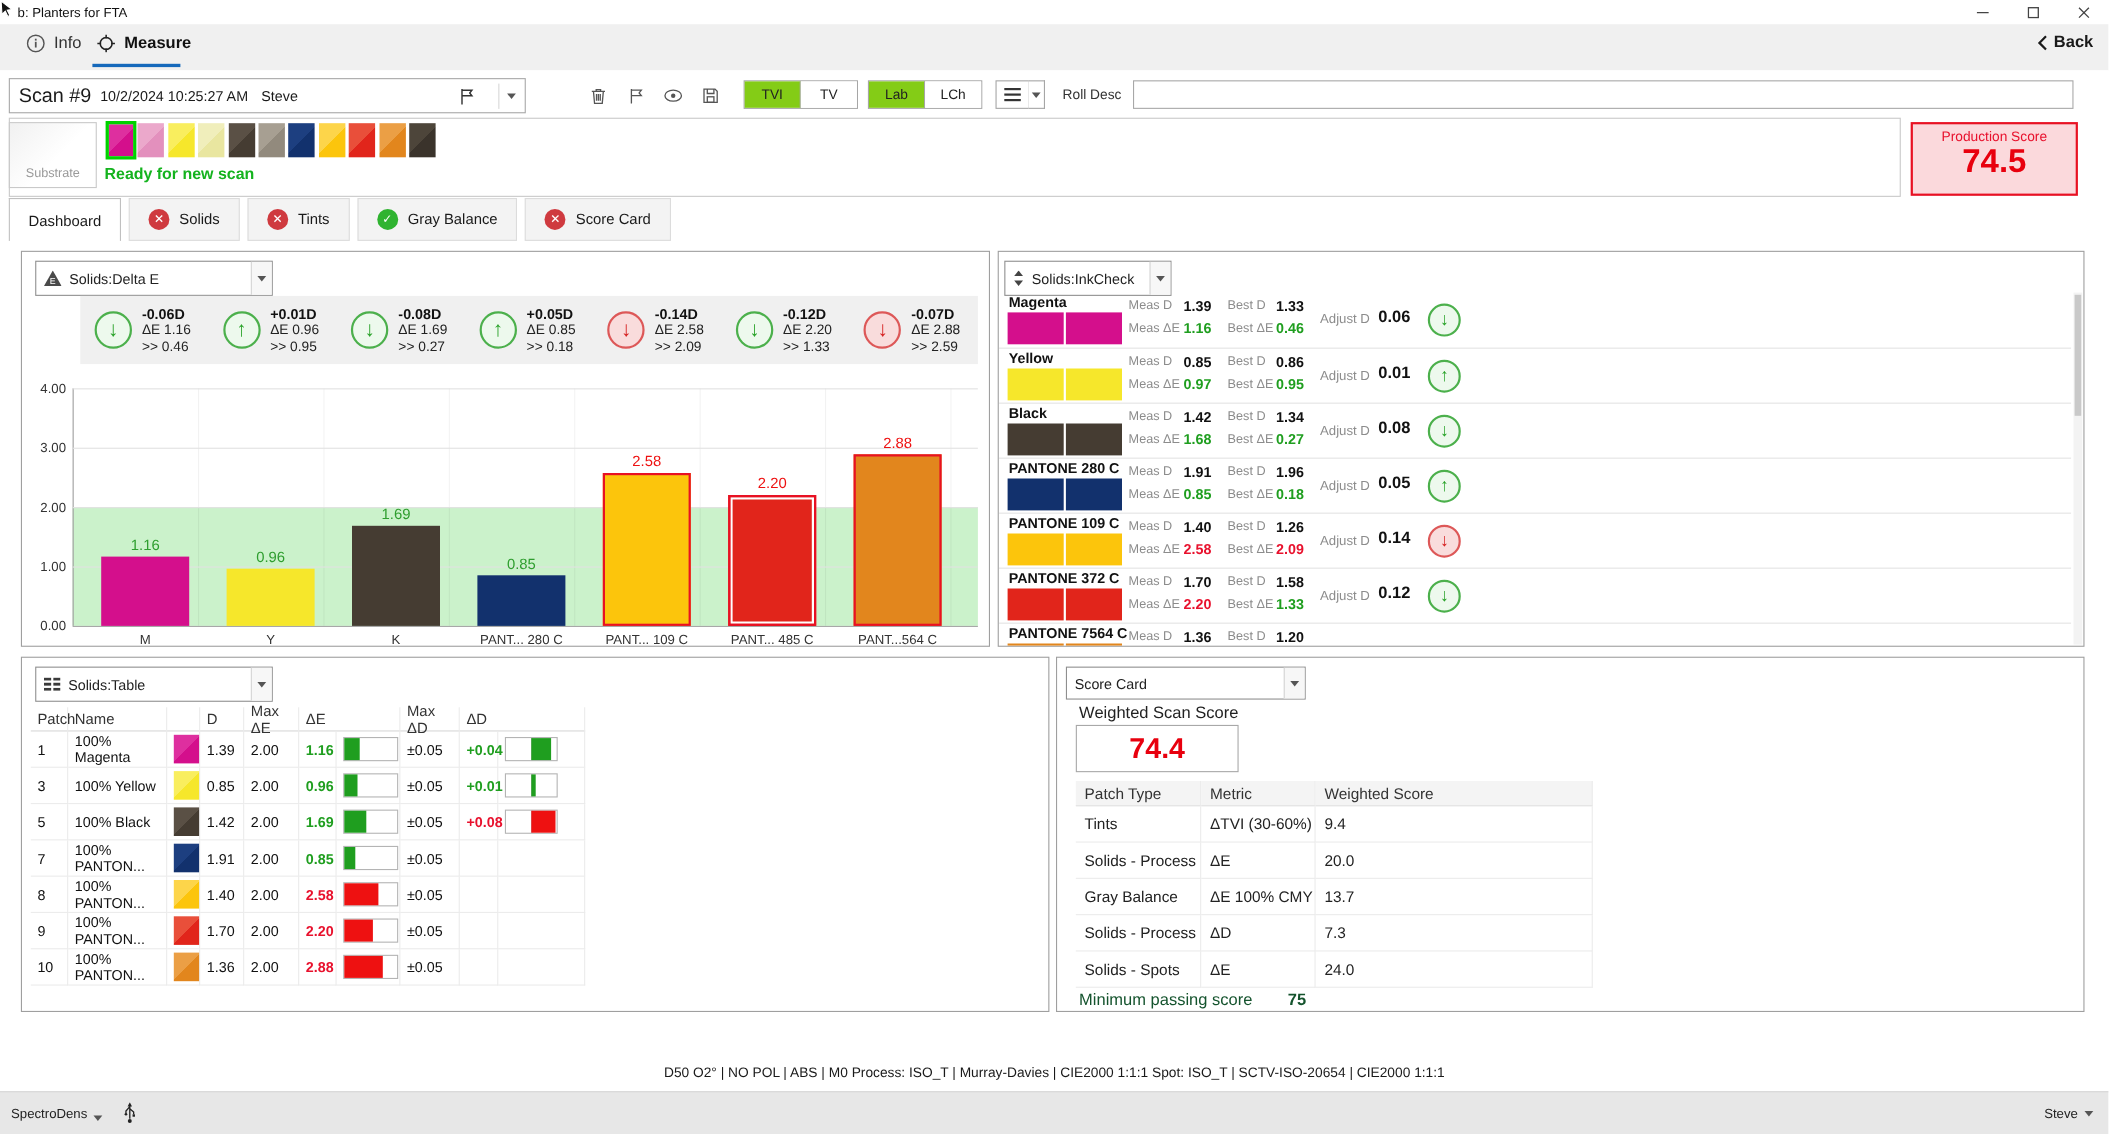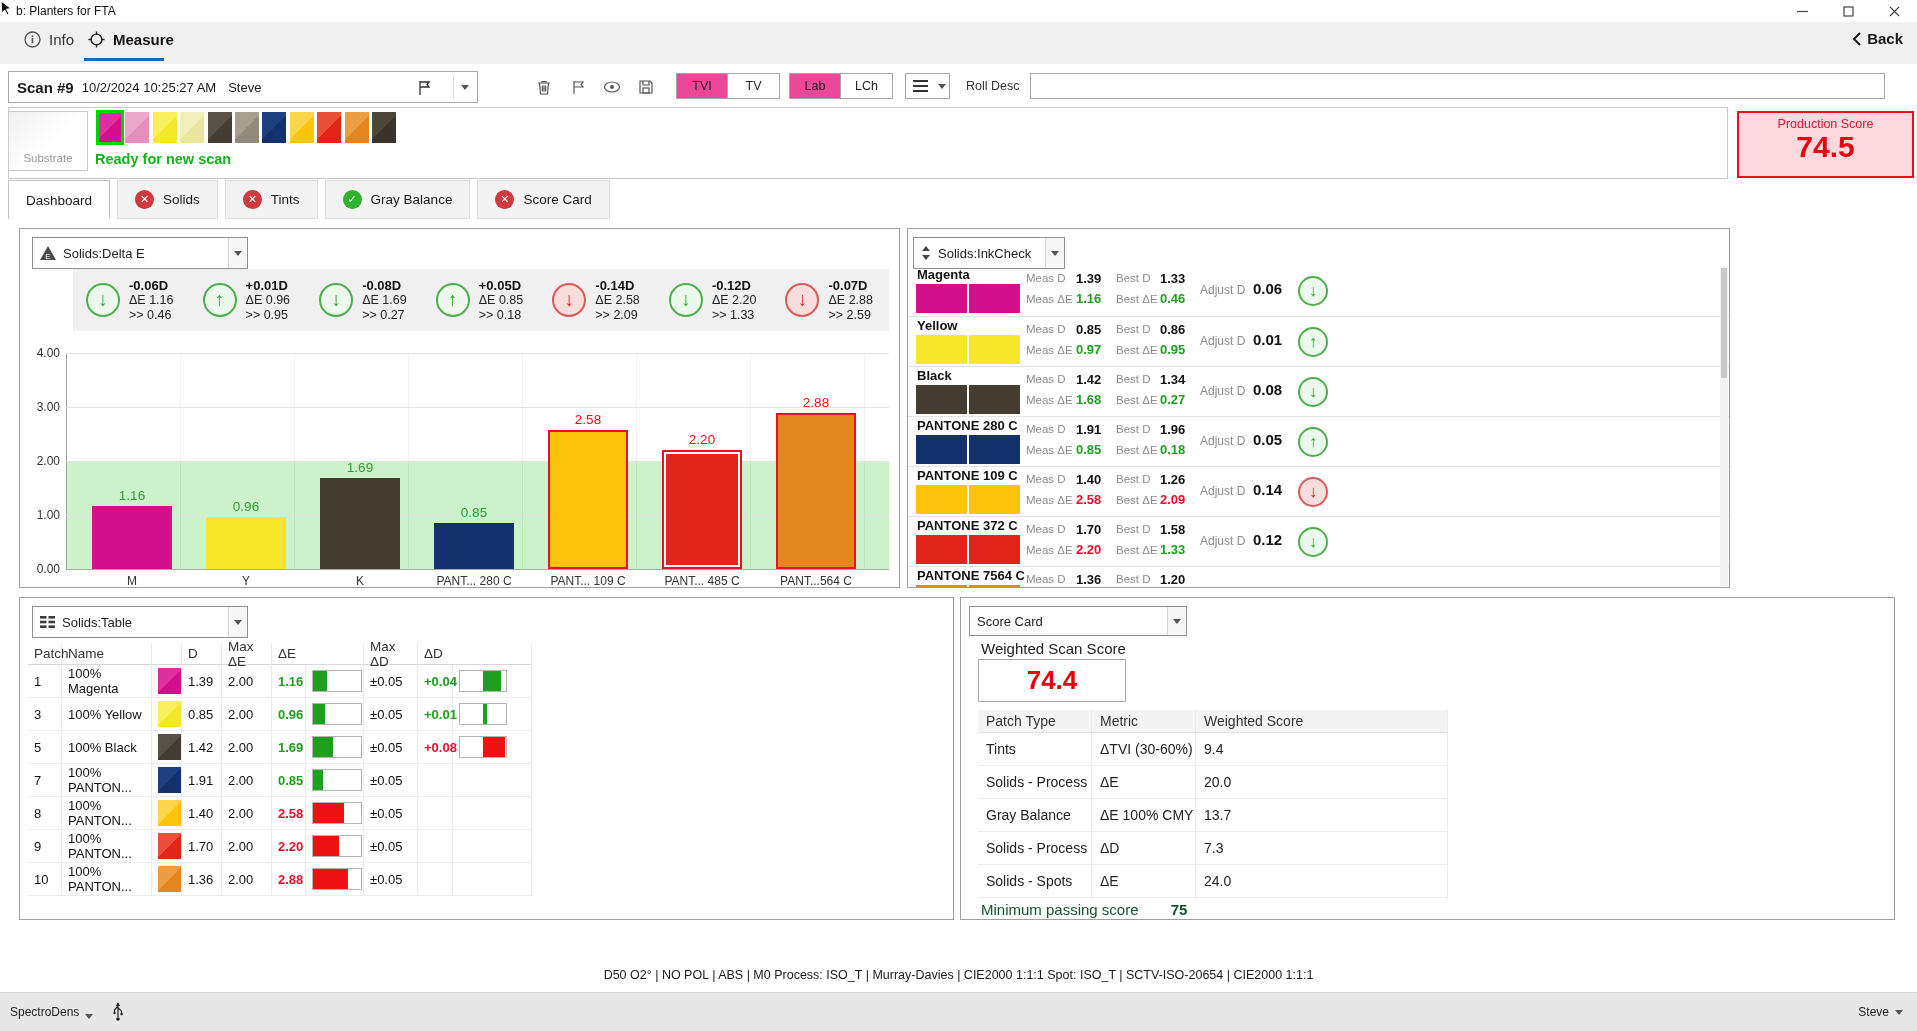--- a/index.html
+++ b/index.html
@@ -17,63 +17,63 @@
   
   .navbar { position:absolute; left:0; top:22px; width:1917px; height:42px; background:#f0f0f0; }
   .navitem { position:absolute; top:9px; display:flex; align-items:center; gap:8px; font-size:15px; color:#333; cursor:default; }
   .navitem.active { color:#111; font-weight:bold; }
   .nav-underline { position:absolute; left:84px; top:36px; width:80px; height:3px; background:#1669bb; }
   .backbtn { position:absolute; right:14px; top:8px; display:flex; align-items:center; gap:5px; font-size:15px; font-weight:bold; color:#1a1a1a; }
 
   
   .scanrow { position:absolute; left:0; top:64px; width:1917px; height:44px; background:#fff; }
   .scanbox { position:absolute; left:8px; top:7px; width:470px; height:32px; border:1px solid #a8a8a8; background:#fff; display:flex; align-items:center; }
-  .scanbox .lbl { font-weight:bold; font-size:15px; margin-left:8px; }
+  .scanbox .lbl { font-weight:normal; font-size:18px; margin-left:8px; }
   .scanbox .dt { font-size:13px; margin-left:8px; }
   .scanbox .op { font-size:13px; margin-left:12px; }
   .scan-flag { position:absolute; left:408px; top:7px; }
   .scan-sep { position:absolute; left:444px; top:4px; width:1px; height:23px; background:#d8d8d8; }
   .scan-caret { position:absolute; left:452px; top:13px; }
   .toolicon { position:absolute; top:13px; width:20px; height:20px; display:flex; align-items:center; justify-content:center; }
   .seg { position:absolute; top:9px; height:26px; display:flex; border:1px solid #a6a6a6; background:#fff; }
   .seg-btn { width:51px; display:flex; align-items:center; justify-content:center; font-size:12.5px; color:#222; background:#fff; border-right:1px solid #a6a6a6; }
   .seg-btn:last-child { border-right:none; }
-  .seg-btn.sel { background:#ec4899; }
+  .seg-btn.sel { background:#84cc16; }
   .menu-btn { position:absolute; left:905px; top:9px; width:31px; height:26px; border:1px solid #a6a6a6; background:#fff; display:flex; flex-direction:column; justify-content:center; gap:3px; align-items:center; }
   .menu-btn i { display:block; width:15px; height:2px; background:#333; }
   .menu-caret { position:absolute; left:935px; top:9px; width:15px; height:26px; border:1px solid #a6a6a6; border-left:none; background:#fff; display:flex; align-items:center; justify-content:center; }
   .rolldesc-lbl { position:absolute; left:966px; top:15px; font-size:12.5px; color:#333; }
   .rolldesc-input { position:absolute; left:1030px; top:9px; width:855px; height:26px; border:1px solid #a8a8a8; font-size:13px; padding:0 6px; font-family:inherit; }
 
   
   .swatchband { position:absolute; left:0; top:108px; width:1917px; height:72px; background:#fff; }
   .bandframe { position:absolute; left:8px; top:-1px; width:1720px; height:72px; border:1px solid #c9c9c9; }
   .substratebox { position:absolute; left:8px; top:3px; width:80px; height:60px; border:1px solid #c9c9c9; background:linear-gradient(135deg,#f1f1f1 0%,#fff 55%); }
   .substratebox span { position:absolute; left:0; right:0; bottom:6px; text-align:center; font-size:11.5px; color:#9a9a9a; }
   .chip { position:absolute; top:4px; width:24px; height:31px; }
   .chip.sel { top:2px; width:28px; height:35px; border:3px solid #00d200; }
   .ready { position:absolute; left:95px; top:43px; font-size:14.5px; font-weight:bold; color:#14b31e; }
-  .prodbox { position:absolute; left:1737px; top:3px; width:177px; height:67px; background:#fbd9dc; border:2px solid #e81123; text-align:center; }
+  .prodbox { position:absolute; left:1737px; top:3px; width:152px; height:67px; background:#fbd9dc; border:2px solid #e81123; text-align:center; }
   .prodbox .plbl { font-size:12.5px; color:#e8112d; margin-top:4px; }
   .prodbox .pval { font-size:30px; font-weight:bold; color:#e8000e; line-height:32px; }
 
   
   .tabstrip { position:absolute; left:0; top:180px; width:1917px; height:39px; background:#fff; display:flex; padding-left:8px; gap:7px; }
   .tab { height:39px; display:flex; align-items:center; gap:9px; padding:0 17px; font-size:13.5px; color:#1a1a1a; background:#f3f3f3; border:1px solid #dcdcdc; }
   .tab.active { background:#fff; border-color:#c0c0c0; border-bottom:none; }
   .stat { width:19px; height:19px; border-radius:50%; color:#fff; display:flex; align-items:center; justify-content:center; font-size:11px; font-weight:bold; }
   .stat.fail { background:#cf3a3f; }
   .stat.pass { background:#2fb330; }
   .stat.fail::after { content:"✕"; }
   .stat.pass::after { content:"✓"; }
 
   
   .panel { position:absolute; background:#fff; border:1px solid #9f9f9f; }
   .panel1 { left:19px; top:228px; width:881px; height:360px; }
-  .panel2 { left:907px; top:228px; width:823px; height:360px; overflow:hidden; }
+  .panel2 { left:907px; top:228px; width:988px; height:360px; overflow:hidden; }
   .panel3 { left:19px; top:597px; width:935px; height:323px; }
   .panel4 { left:960px; top:597px; width:935px; height:323px; }
 
   .combo { position:absolute; background:#fff; border:1px solid #8f8f8f; display:flex; align-items:center; font-size:13px; color:#222; padding-left:7px; }
   .combo .cicon { margin-right:7px; display:flex; align-items:center; }
   .combo .ccaret { margin-left:auto; width:19px; align-self:stretch; border-left:1px solid #d4d4d4; background:#f7f7f7; display:flex; align-items:center; justify-content:center; }
   .caret-down { width:0; height:0; border-left:4px solid transparent; border-right:4px solid transparent; border-top:5px solid #555; }
 
   
   .indstrip { position:absolute; left:53px; top:40px; width:816px; height:62px; background:#f0f0f0; display:flex; }

